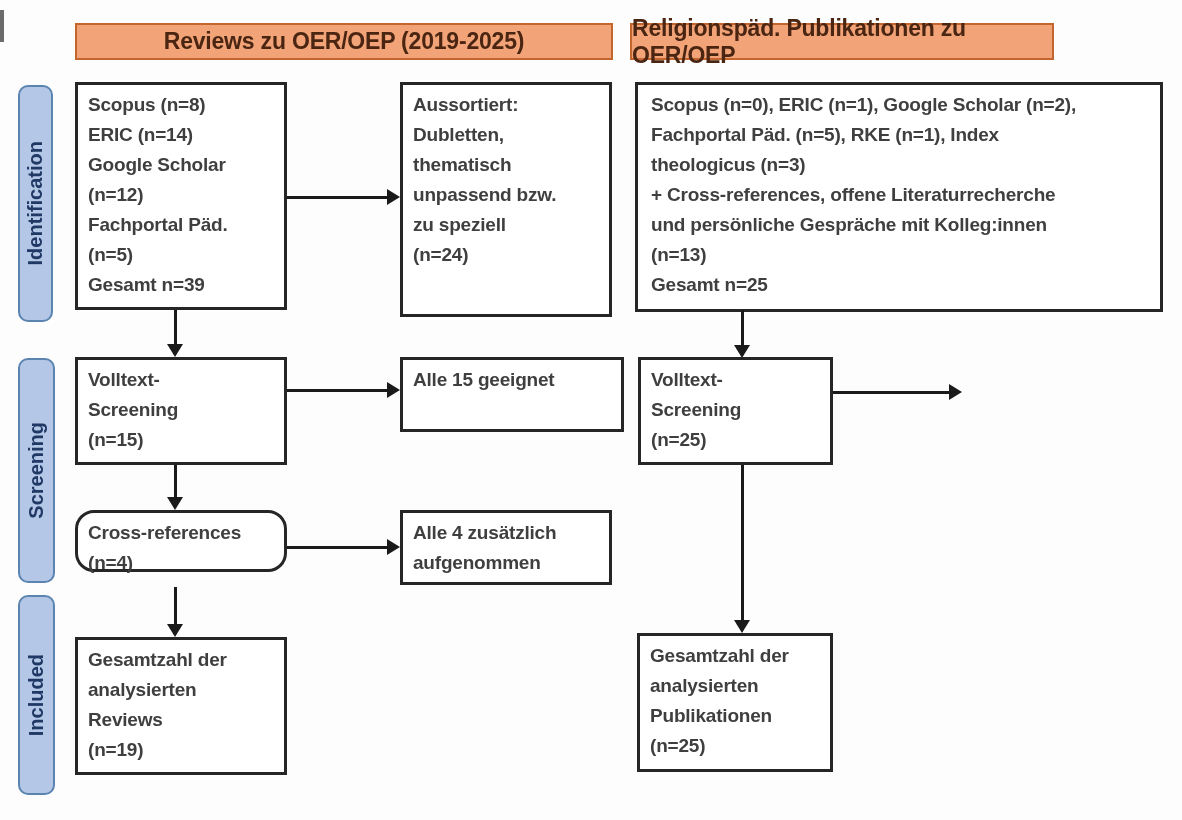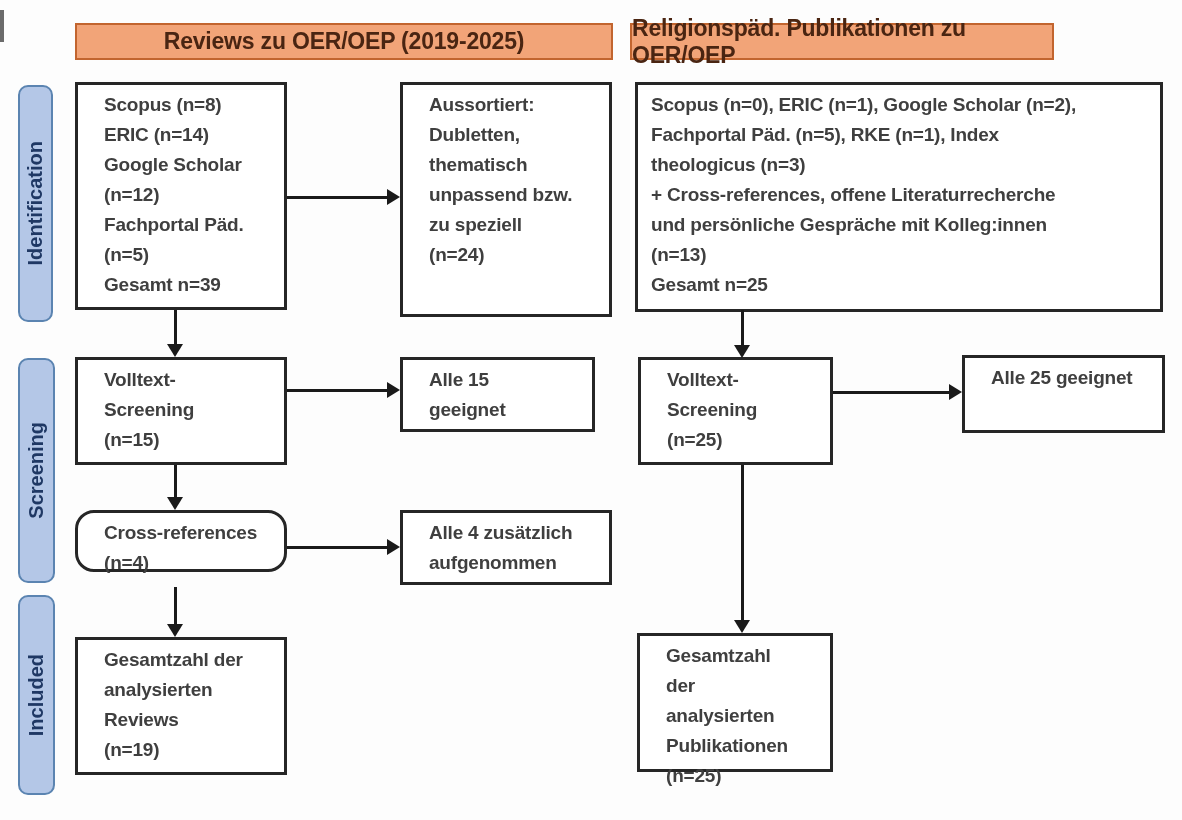--- a/index.html
+++ b/index.html
@@ -24,21 +24,21 @@
     border-radius:10px; display:flex; align-items:center; justify-content:center;
   }
   .stage-tab span{
     writing-mode:vertical-rl; transform:rotate(180deg);
     font-size:20px; font-weight:700; color:var(--stage-text); white-space:nowrap;
   }
   .fbox{
     position:absolute; box-sizing:border-box; background:#fff;
     border:3px solid var(--box-border);
     font-size:19px; line-height:30px; font-weight:700; color:var(--box-text);
-    white-space:pre-line; padding:5px 26px; letter-spacing:-0.2px;
+    white-space:pre-line; padding:5px 10px; letter-spacing:-0.2px;
   }
   .fbox.wide{padding:5px 13px;}
   .arr-down{position:absolute; width:16px;}
   .arr-down .shaft{position:absolute; left:6.5px; top:0; bottom:11px; width:3px; background:var(--arrow);}
   .arr-down .tip{position:absolute; bottom:0; left:0; width:0; height:0;
     border-left:8px solid transparent; border-right:8px solid transparent; border-top:13px solid var(--arrow);}
   .arr-right{position:absolute; height:16px;}
   .arr-right .shaft{position:absolute; top:6.5px; left:0; right:11px; height:3px; background:var(--arrow);}
   .arr-right .tip{position:absolute; right:0; top:0; width:0; height:0;
     border-top:8px solid transparent; border-bottom:8px solid transparent; border-left:13px solid var(--arrow);}
@@ -73,41 +73,40 @@
 Gesamt n=39</div>
   <div class="fbox" style="left:400px; top:82px; width:212px; height:235px;">Aussortiert:
 Dubletten,
 thematisch
 unpassend bzw.
 zu speziell
 (n=24)</div>
   <div class="fbox" style="left:75px; top:357px; width:212px; height:108px;">Volltext-
 Screening
 (n=15)</div>
-  <div class="fbox" style="left:400px; top:357px; width:195px; height:75px;">Alle 15 geeignet</div>
+  <div class="fbox" style="left:400px; top:357px; width:224px; height:75px;">Alle 15 geeignet</div>
   <div class="fbox" style="left:75px; top:510px; width:212px; height:62px;border-radius:19px;">Cross-references
 (n=4)</div>
   <div class="fbox" style="left:400px; top:510px; width:212px; height:75px;">Alle 4 zusätzlich
 aufgenommen</div>
   <div class="fbox" style="left:75px; top:637px; width:212px; height:138px;">Gesamtzahl der
 analysierten
 Reviews
 (n=19)</div>
 
   <div class="fbox wide" style="left:635px; top:82px; width:528px; height:230px;">Scopus (n=0), ERIC (n=1), Google Scholar (n=2),
 Fachportal Päd. (n=5), RKE (n=1), Index
 theologicus (n=3)
 + Cross-references, offene Literaturrecherche
 und persönliche Gespräche mit Kolleg:innen
 (n=13)
 Gesamt n=25</div>
   <div class="fbox" style="left:638px; top:357px; width:195px; height:108px;">Volltext-
 Screening
 (n=25)</div>
-  <div class="fbox" style="left:962px; top:355px; width:203px; height:78px;">Alle 25 geeignet</div>
   <div class="fbox" style="left:637px; top:633px; width:196px; height:139px;">Gesamtzahl der
 analysierten
 Publikationen
 (n=25)</div>
 
   <div class="arr-down" style="left:167px; top:310px; height:47px;">
     <div class="shaft"></div>
     <div class="tip"></div>
   </div>
   <div class="arr-right" style="left:287px; top:189px; width:113px;">

